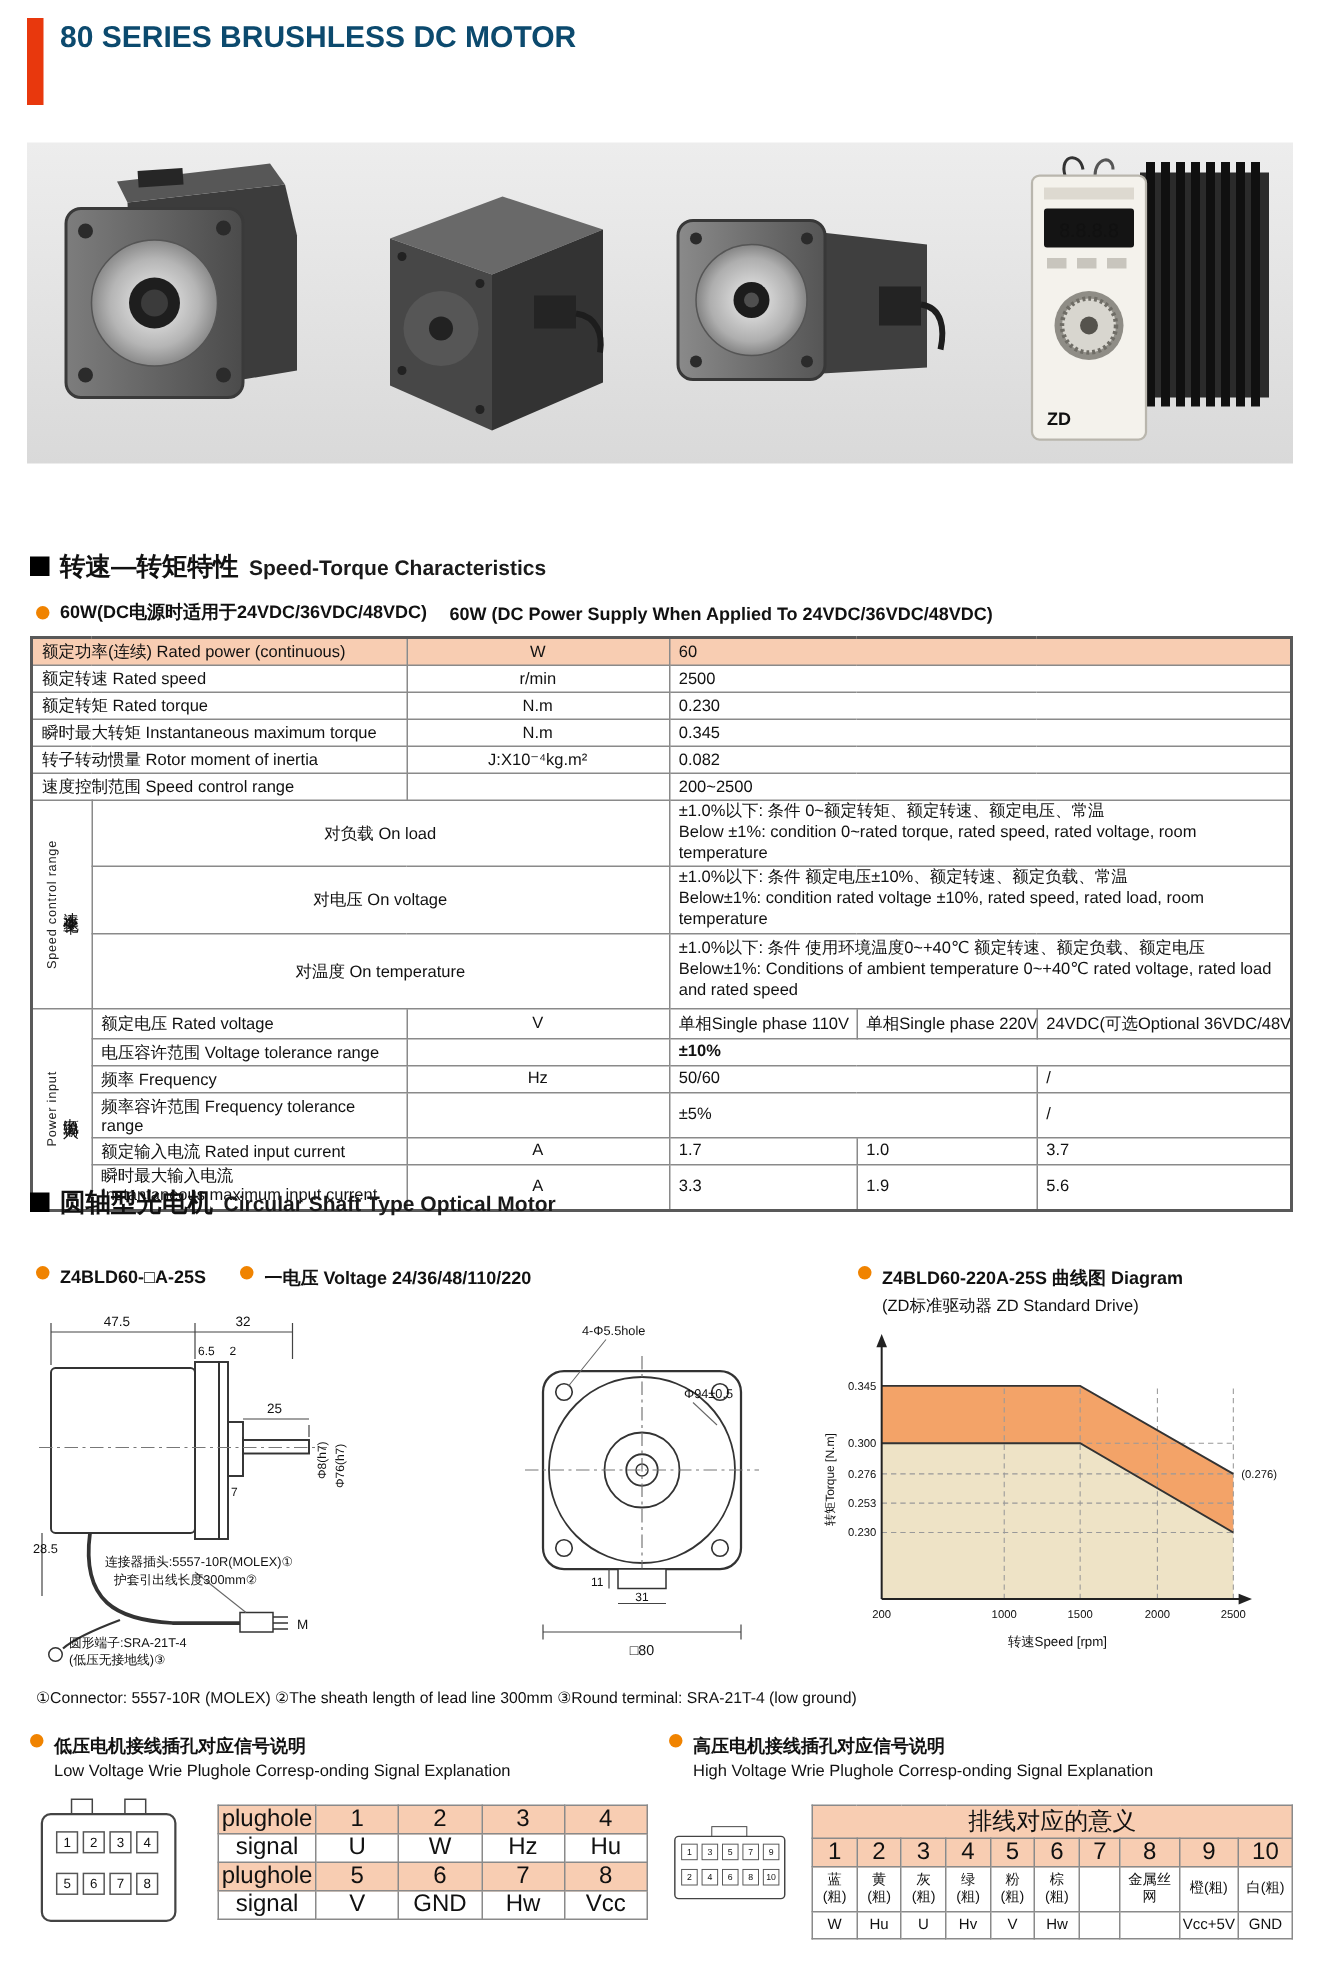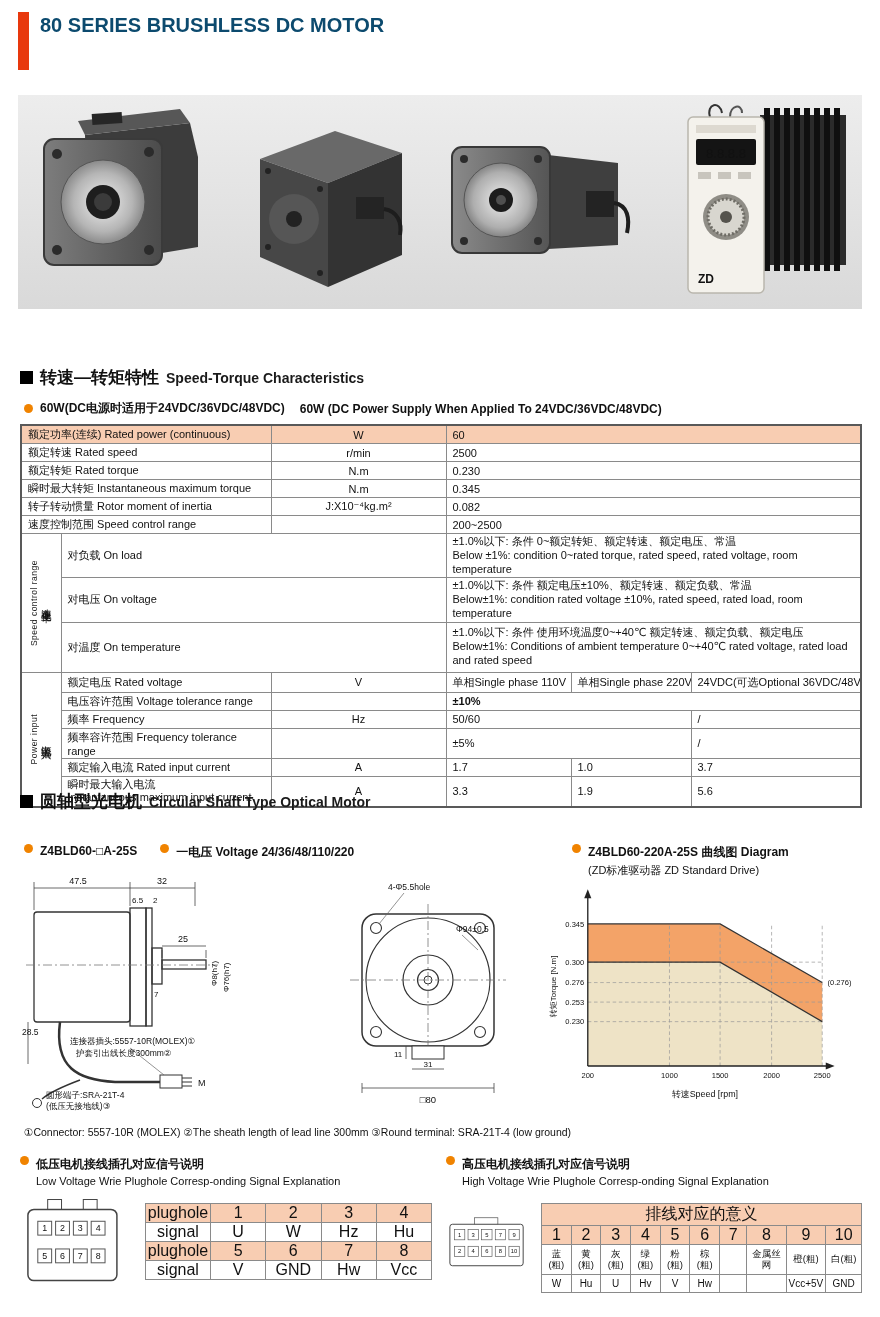--- a/index.html
+++ b/index.html
@@ -32,21 +32,21 @@
 
   
   .spec-table { top:424px; left:20px; width:840px; border-collapse:collapse; table-layout:fixed;
     border:2px solid #595959; }
   .spec-table td { border:1px solid #8a8a8a; font-size:11px; padding:1px 6px; vertical-align:middle; }
   .salmon-row td { background:#f8cdb2; }
   .h17{height:17px;} .h36{height:36px;} .h50{height:50px;} .h20{height:20px;margin-left:14px;} .h18{height:18px;} .h31{height:31px;}
   .c-unit { text-align:center; }
   .c-value,.c-val { text-align:left; padding-left:8px; }
   .c-val { font-size:10.5px; }
-  .c-sub { text-align:left; }
+  .c-sub { text-align:center; }
   .c-desc { font-size:10.5px; line-height:1.25; white-space:pre-line; padding:2px 8px; }
   .c-center { text-align:left;font-weight:bold; }
   .c-group { padding:0; }
   .pre { white-space:pre-line; line-height:1.2; }
   .nowrap { white-space:nowrap; overflow:hidden; }
   .vwrap { display:flex; align-items:center; justify-content:center; gap:1px; height:100%; }
   .ven { writing-mode:vertical-rl; transform:rotate(180deg); font-size:8.5px; color:#222; letter-spacing:.5px; }
   .vzh { writing-mode:vertical-rl; text-orientation:upright; font-size:10.5px; letter-spacing:1px; }
 
   

